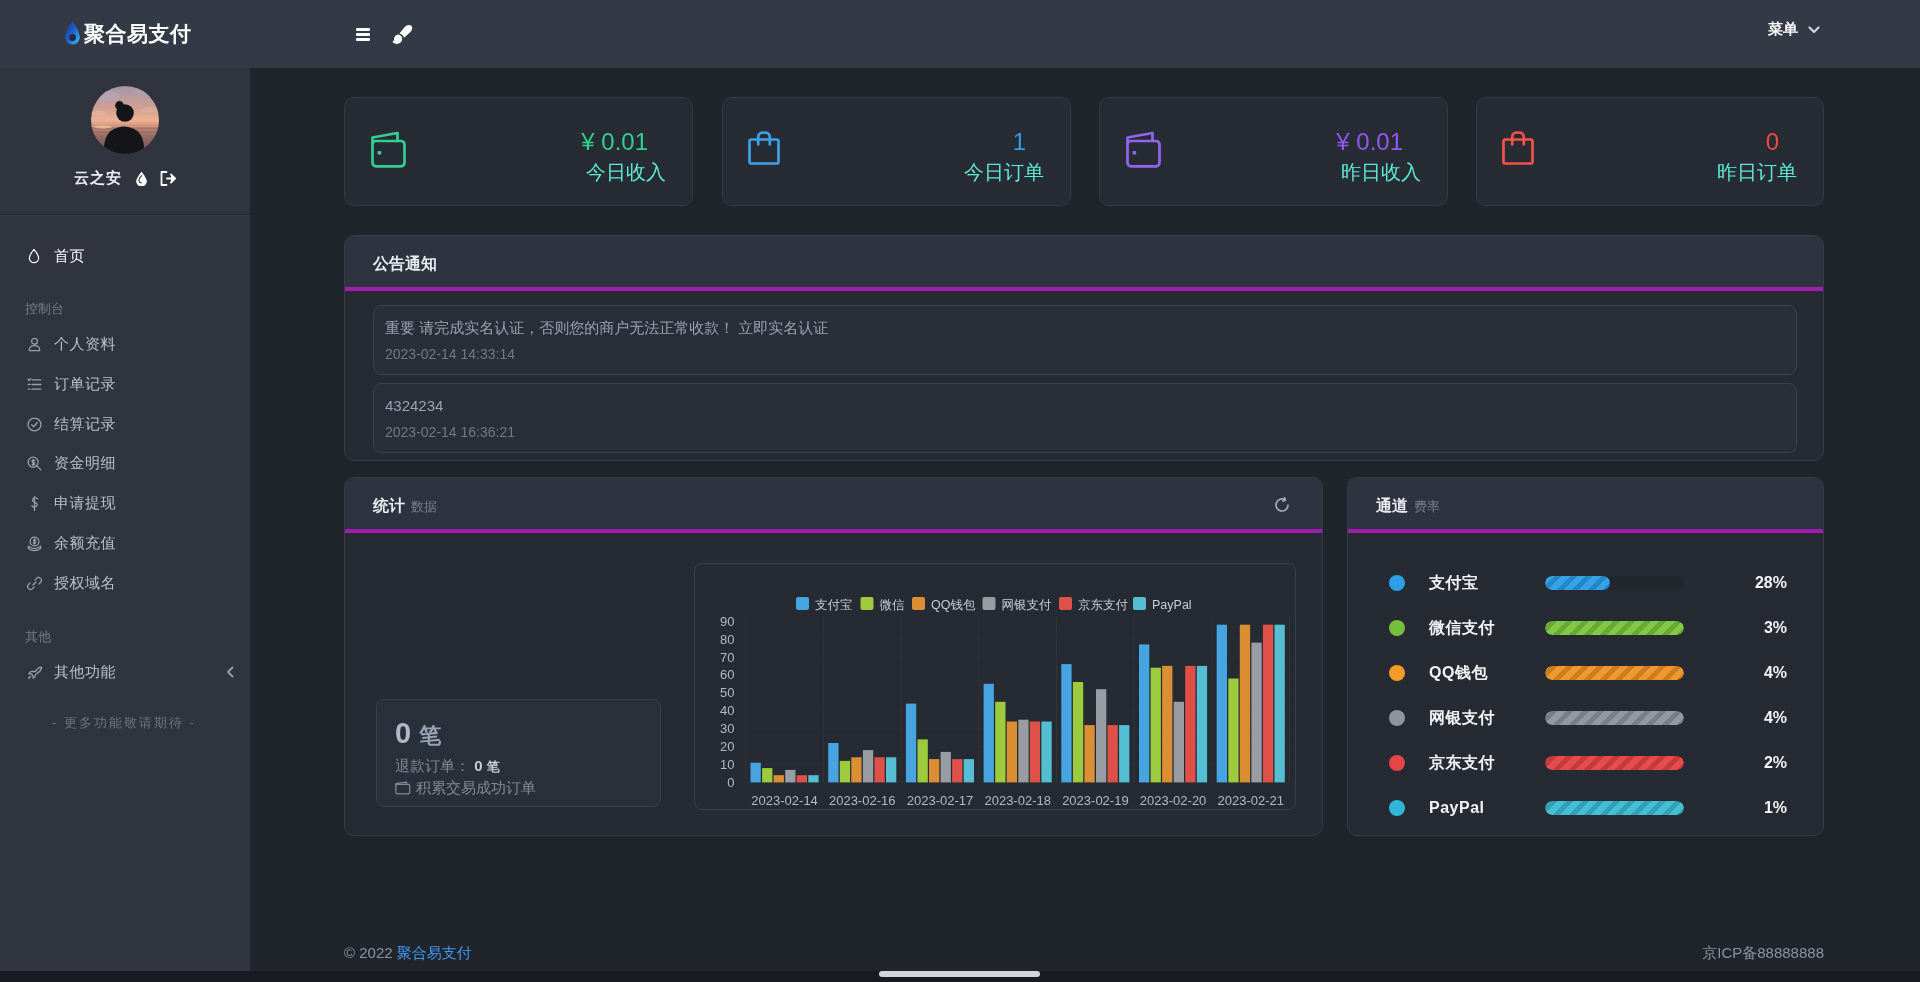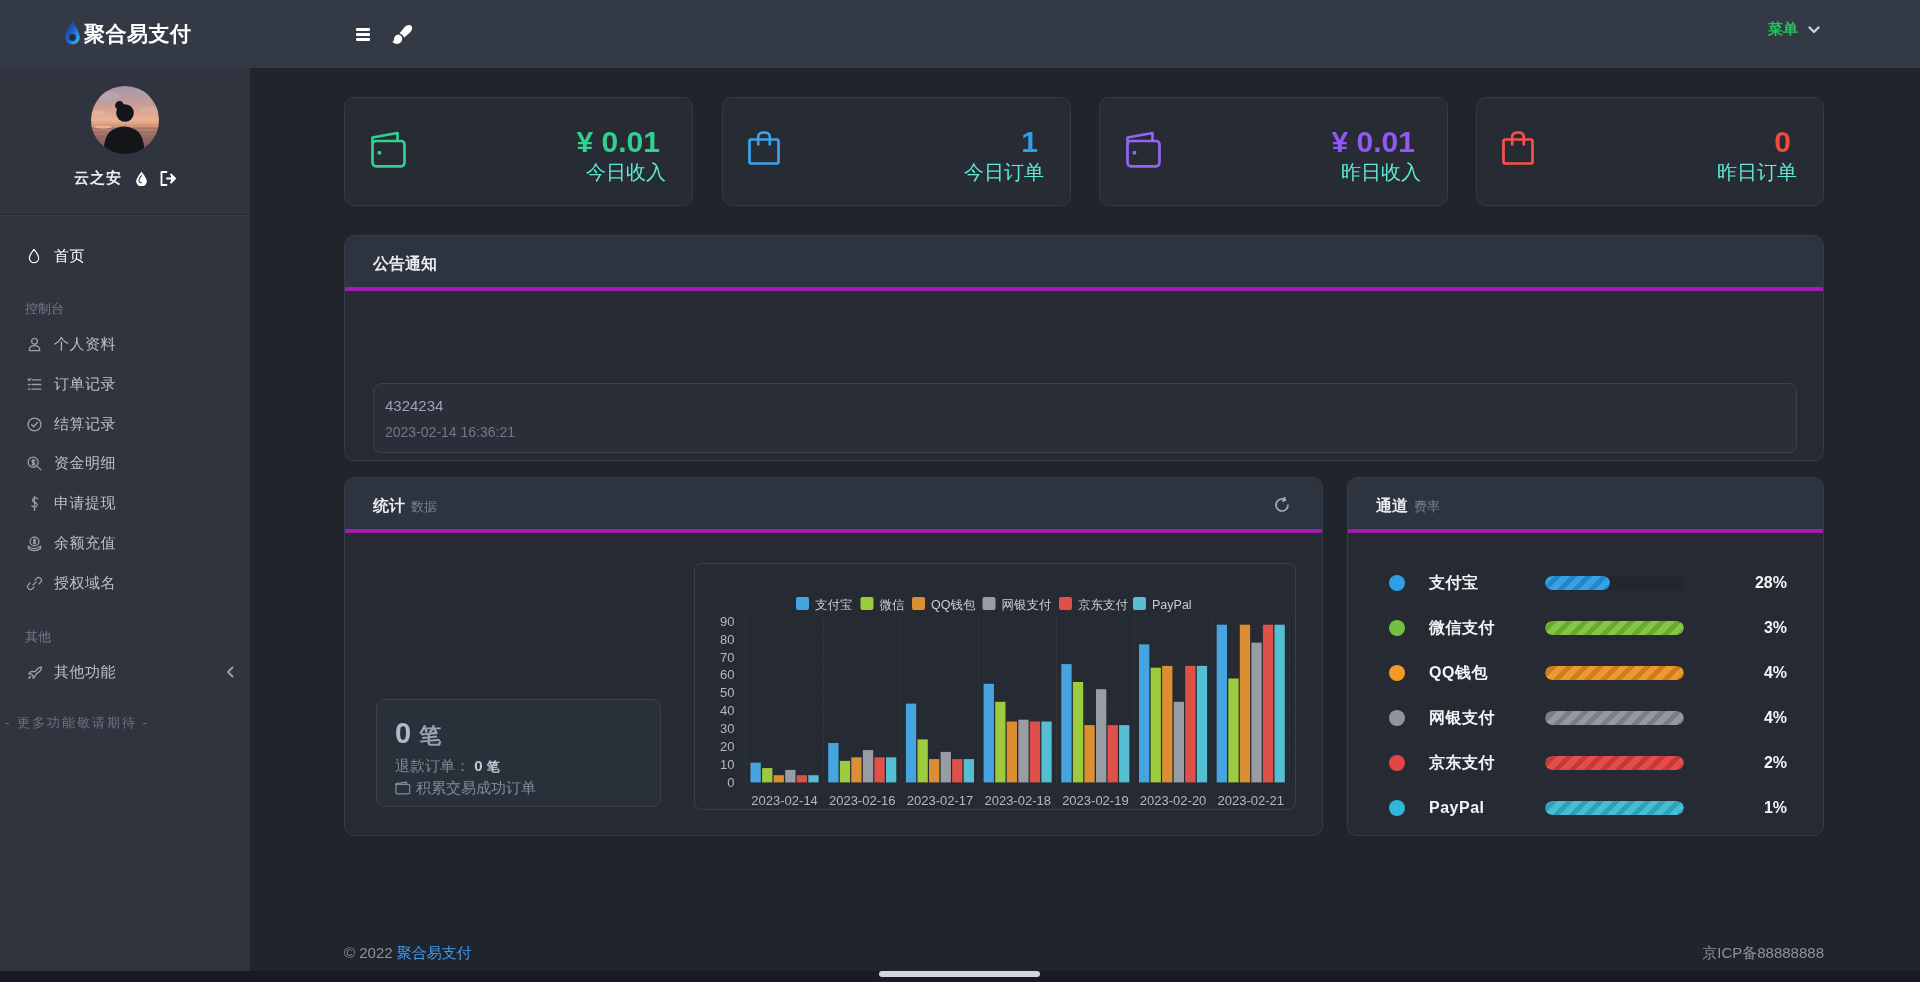--- a/index.html
+++ b/index.html
@@ -5,32 +5,32 @@
 <style>
 *{margin:0;padding:0;box-sizing:border-box}
 html,body{width:1920px;height:982px;overflow:hidden}
 body{background:#20242b;font-family:"Liberation Sans",sans-serif;position:relative}
 .abs{position:absolute}
 .nav{position:absolute;left:0;top:0;width:1920px;height:68px;background:#333a45}
 .brand{position:absolute;left:64px;top:0;height:68px;display:flex;align-items:center}
 .brand .txt{font-size:21px;font-weight:bold;color:#fff;letter-spacing:0.5px;margin-left:3px}
 .hamb{position:absolute;left:356px;top:28px;width:14px}
 .hamb div{height:2.6px;background:#fff;border-radius:1px;margin-bottom:2.4px}
-.menu-r{position:absolute;right:100px;top:0;height:59px;display:flex;align-items:center;color:#22c55e;font-size:15px;font-weight:bold}
+.menu-r{position:absolute;right:100px;top:0;height:59px;display:flex;align-items:center;color:#ffffff;font-size:15px;font-weight:bold}
 .side{position:absolute;left:0;top:68px;width:250px;height:914px;background:#2f343e}
 .avatar{position:absolute;left:91px;top:18px;width:68px;height:68px;border-radius:50%;overflow:hidden}
 .uname{position:absolute;left:0;top:101px;width:250px;display:flex;align-items:center;justify-content:center}
 .uname .nm{font-size:15px;font-weight:bold;color:#eceef1;letter-spacing:1px}
 .mi{position:absolute;left:0;width:250px;height:22px;display:flex;align-items:center}
 .mi svg{position:absolute;left:26px}
 .mi .t{position:absolute;left:54px;font-size:15px;color:#b9c0c9;letter-spacing:0.5px}
 .mlabel{position:absolute;left:25px;font-size:13px;color:#747d89}
 .sicon{stroke:#99a1ac;fill:none;stroke-width:1.5;stroke-linecap:round;stroke-linejoin:round}
 .card{position:absolute;top:97px;width:349px;height:109px;background:#262b34;border:1px solid #343b47;border-radius:10px}
-.card .v{position:absolute;right:32px;top:29px;font-size:30px;line-height:30px;font-weight:bold}
+.card .v{position:absolute;right:44px;top:29px;font-size:24px;line-height:30px;font-weight:normal}
 .card .l{position:absolute;right:26px;top:64px;font-size:20px;line-height:21px;color:#5eead4}
 .card svg{position:absolute;left:26px;top:31px}
 .panel{position:absolute;background:#262b33;border:1px solid #353c47;border-radius:10px;overflow:hidden}
 .phead{position:absolute;left:0;top:0;right:0;height:55px;background:#2d3440;border-bottom:4px solid #a21caf}
 .phead .tt{position:absolute;left:28px;top:0;line-height:55px;font-size:16px;font-weight:bold;color:#e9ecef}
 .phead .ts{font-size:13px;font-weight:normal;color:#78818e;margin-left:6px}
 .nbox{position:absolute;left:28px;width:1424px;height:70px;background:#292e38;border:1px solid #3a4150;border-radius:8px}
 .nbox .t1{position:absolute;left:11px;top:13px;font-size:15px;color:#9aa3b0}
 .nbox .t2{position:absolute;left:11px;top:40px;font-size:14px;color:#6f7987}
 .ibox{position:absolute;background:#2a303a;border:1px solid #39404b;border-radius:8px}
@@ -185,21 +185,21 @@
   <div class="mi" style="top:593px">
     <svg width="17" height="17" viewBox="0 0 20 20" class="sicon">
         <path d="M11 9 C13 5.5 16 3.8 18.3 3.7 18.2 6 16.5 9 13 11 L11.2 12.8 C11 14.5 10 16 8.5 16.8 8.3 15.6 8.2 14.6 8.4 13.8 L6.2 11.6 C5.4 11.8 4.4 11.7 3.2 11.5 4 10 5.5 9 7.2 8.8 Z"></path>
         <path d="M5.5 14.5 C4.5 15.5 4 16.8 3.2 16.8 3.2 16 4.5 15.5 5.5 14.5 Z"></path>
       </svg>
     <span class="t">其他功能</span>
     <svg style="left:226px" width="8" height="12" viewBox="0 0 8 12">
         <path d="M6.5 1.5 L2 6 L6.5 10.5" stroke="#9aa2ad" stroke-width="1.8" fill="none" stroke-linecap="round" stroke-linejoin="round"></path>
       </svg>
   </div>
-  <div class="abs" style="top:646px;left:5px;width:216px;text-align:left;font-size:13px;color:#6a7380;letter-spacing:2px">- 更多功能敬请期待 -</div>
+  <div class="abs" style="top:646px;left:16px;width:216px;text-align:center;font-size:13px;color:#6a7380;letter-spacing:2px">- 更多功能敬请期待 -</div>
 </div>
 <div class="card" style="left:344px">
   <svg style="left:26px;top:31px" width="35" height="39" viewBox="0 0 35 39">
       <g stroke="#35cf90" stroke-width="2.7" fill="none" stroke-linecap="round" stroke-linejoin="round">
         <rect x="1.5" y="12" width="32" height="25.3" rx="3.5"></rect>
         <path d="M1.5 14 V8.5 L26.5 4 V12"></path>
       </g>
       <rect x="6.6" y="22" width="3.6" height="3.6" rx="0.9" fill="#35cf90"></rect>
     </svg>
   <div class="v" style="color:#32cf8e">¥ 0.01</div>
@@ -233,20 +233,24 @@
         <path d="M10.2 14.5 V6.8 q0-4.3 5.8-4.3 q5.8 0 5.8 4.3 V14.5"></path>
       </g>
     </svg>
   <div class="v" style="color:#f2493d">0</div>
   <div class="l">昨日订单</div>
 </div>
 <div class="panel" style="left:344px;top:235px;width:1480px;height:226px">
   <div class="phead">
       <div class="tt">公告通知</div>
     </div>
+  <div class="nbox" style="top:69px">
+    <div class="t1">重要 请完成实名认证，否则您的商户无法正常收款！ 立即实名认证</div>
+    <div class="t2">2023-02-14 14:33:14</div>
+  </div>
   <div class="nbox" style="top:147px">
     <div class="t1">4324234</div>
     <div class="t2">2023-02-14 16:36:21</div>
   </div>
 </div>
 <div class="panel" style="left:344px;top:477px;width:979px;height:359px">
   <div class="phead">
       <div class="tt">统计<span class="ts">数据</span></div>
     <svg style="position:absolute;right:32px;top:19px" width="16" height="16" viewBox="0 0 16 16">
         <g stroke="#a2aab5" stroke-width="1.7" fill="none" stroke-linecap="round">

